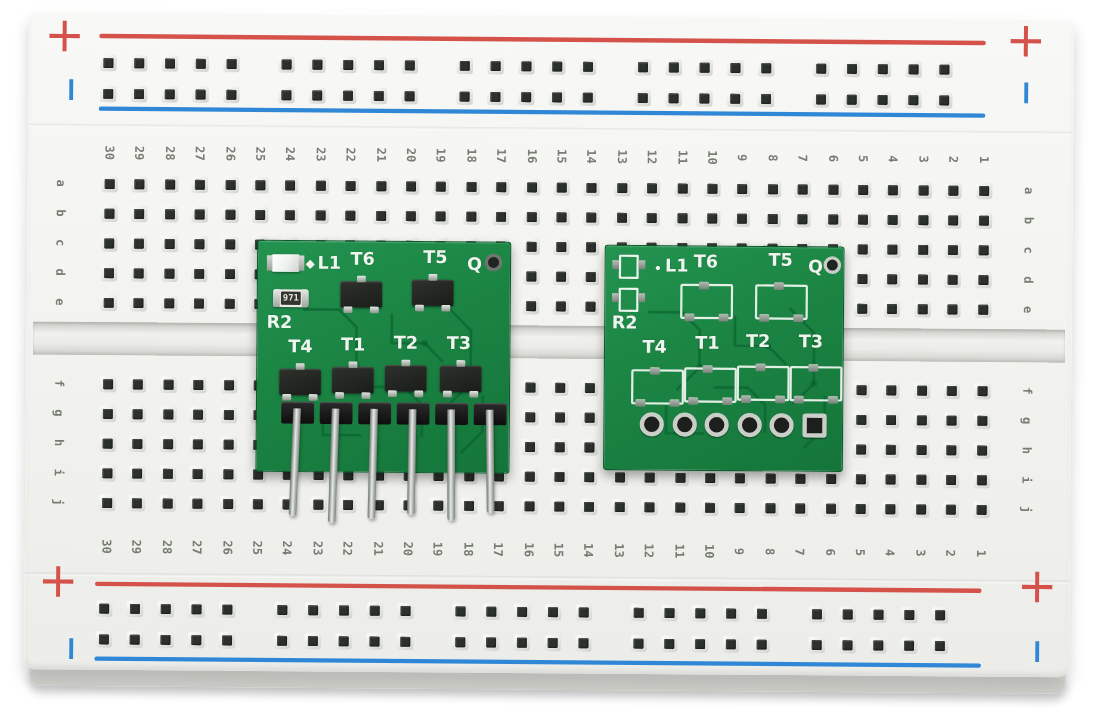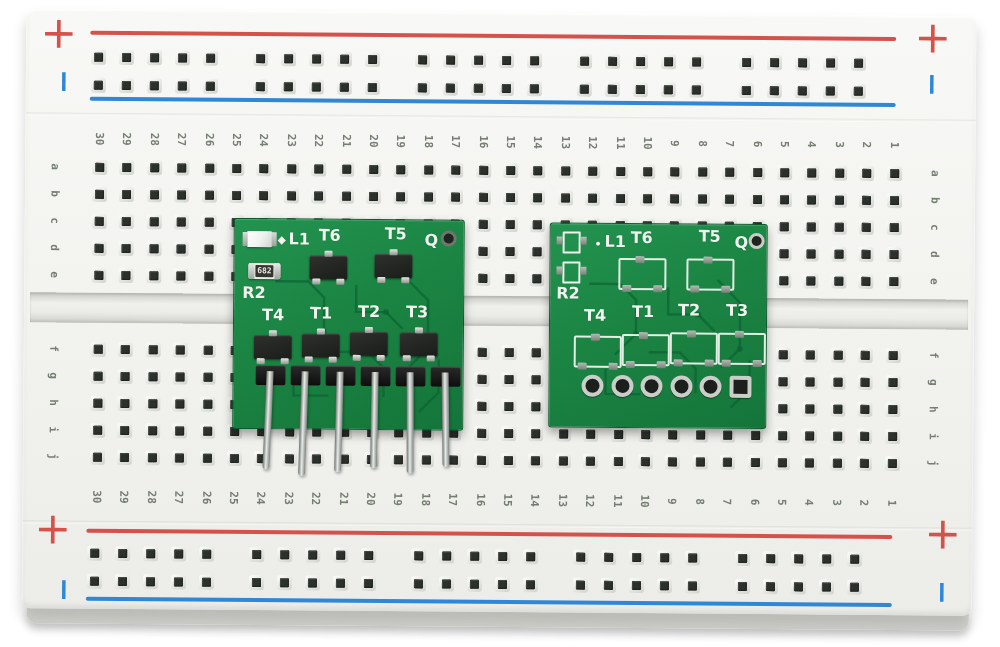--- a/index.html
+++ b/index.html
@@ -617,21 +617,21 @@
     <div class="led" style="left:12px;top:12px"></div>
     <span class="silk small" style="left:43px;top:15px">◆</span>
     <span class="silk" style="left:54px;top:12px">L1</span>
 
     <span class="silk" style="left:84px;top:8px">T6</span>
     <span class="silk" style="left:150px;top:6px">T5</span>
     <span class="silk" style="left:190px;top:12px">Q</span>
     <div class="drill" style="left:206px;top:10px"></div>
 
     <div class="res" style="left:14px;top:44px">
-      <span class="band">682</span>
+      <span class="band">971</span>
     </div>
     <span class="silk" style="left:8px;top:66px">R2</span>
 
     <span class="silk" style="left:28px;top:88px">T4</span>
     <span class="silk" style="left:76px;top:86px">T1</span>
     <span class="silk" style="left:124px;top:84px">T2</span>
     <span class="silk" style="left:172px;top:84px">T3</span>
 
     <div id="leftComponents">
         <div class="sot23" style="left: 75px; top: 36px;">

